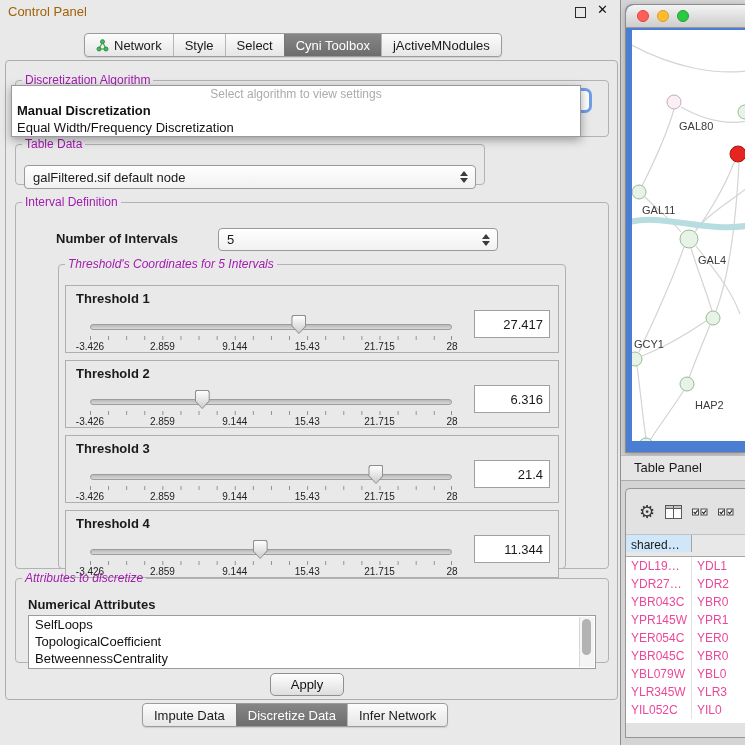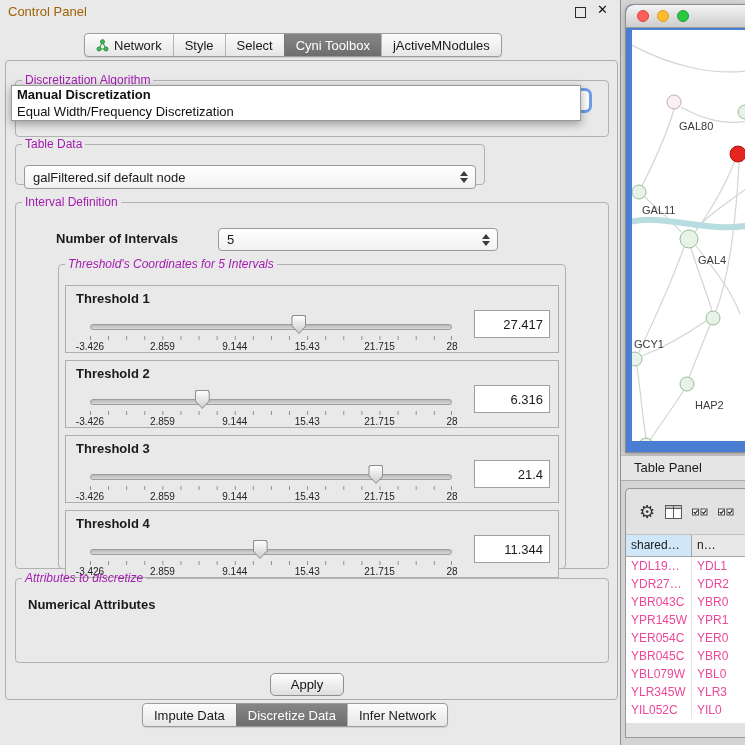--- a/index.html
+++ b/index.html
@@ -79,21 +79,21 @@
   .thick-edge{fill:none;stroke:#b7dde1;stroke-width:6px;}
   .node-green{fill:#e7f3e7;stroke:#97bb97;}
   .node-pink{fill:#f9eff5;stroke:#c6a9b9;}
   .node-red{fill:#e62420;stroke:#a81713;}
   .nlabel{font-size:11px;fill:#3a3a3a;font-family:"Liberation Sans","DejaVu Sans",sans-serif;}
 
   .tp-header{position:absolute;left:0;top:455px;width:124px;height:26px;background:#e5e5e5;border-top:1px solid #bdbdbd;border-bottom:1px solid #ababab;line-height:24px;padding-left:13px;box-sizing:border-box;font-size:13px;color:#1b1b1b;}
   .tablewin{position:absolute;left:4px;top:488px;width:120px;height:250px;background:#e2e2e2;border:1px solid #969696;border-right:none;border-radius:5px 0 0 0;overflow:hidden;box-sizing:border-box;}
   .t-toolbar{position:absolute;left:0;top:0;right:0;height:46px;display:flex;align-items:center;gap:10px;padding-left:13px;border-bottom:1px solid #c2c2c2;box-sizing:border-box;}
   .gear{font-size:18px;color:#383838;line-height:1;}
-  .t-head{position:absolute;left:0;top:46px;right:0;height:22px;display:flex;background:#e8e8e8;border-bottom:1px solid #a6a6a6;box-sizing:border-box;}
+  .t-head{position:absolute;left:0;top:46px;right:0;height:22px;display:flex;background:#e8e8e8;border-bottom:1px solid #a6a6a6;box-sizing:border-box;flex-direction:column;}
   .t-head .c1{width:66px;background:#cfe7f8;border-right:1px solid #a6a6a6;box-sizing:border-box;font-size:12px;padding:3px 0 0 5px;}
   .t-head .c2{flex:1;font-size:12px;padding:3px 0 0 5px;}
   .t-body{position:absolute;left:0;top:68px;right:0;height:166px;background:#fff;}
   .trow{display:flex;height:18px;font-size:12px;color:#ec4899;}
   .trow .c1{width:66px;padding:2px 0 0 5px;box-sizing:border-box;border-right:1px solid #e4e4e4;}
   .trow .c2{flex:1;padding:2px 0 0 5px;box-sizing:border-box;}
 </style>
 </head>
 <body>
 
@@ -130,20 +130,21 @@
 
     <div class="frame">
 
       <fieldset class="group g-algo">
         <legend>Discretization Algorithm</legend>
       </fieldset>
 
       <div class="combo-ghost"></div>
 
       <div class="popup">
+        <div class="popup-header">Select algorithm to view settings</div>
         <div class="popup-item bold">Manual Discretization</div>
         <div class="popup-item">Equal Width/Frequency Discretization</div>
       </div>
 
       <fieldset class="group g-tabledata">
         <legend>Table Data</legend>
         <div class="combo combo-tabledata">
           <span>galFiltered.sif default node</span>
           <span class="stepper"></span>
         </div>
@@ -228,20 +229,30 @@
                 </div>
                 <div class="tvalue">11.344</div>
               </div>
             </div>
         </fieldset>
       </fieldset>
 
       <fieldset class="group g-attrs">
         <legend class="blue">Attributes to discretize</legend>
         <div class="attrs-label">Numerical Attributes</div>
+        <div class="listbox">
+          <div id="attrList">
+              <div class="item">SelfLoops</div>
+              <div class="item">TopologicalCoefficient</div>
+              <div class="item">BetweennessCentrality</div>
+            </div>
+          <div class="vscroll">
+            <div class="vthumb"></div>
+          </div>
+        </div>
       </fieldset>
 
       <button class="apply">Apply</button>
     </div>
 
     <div class="tabstrip bottom" id="bottomTabs">
         <div class="tab">
           <span>Impute Data</span>
         </div>
         <div class="tab active">

